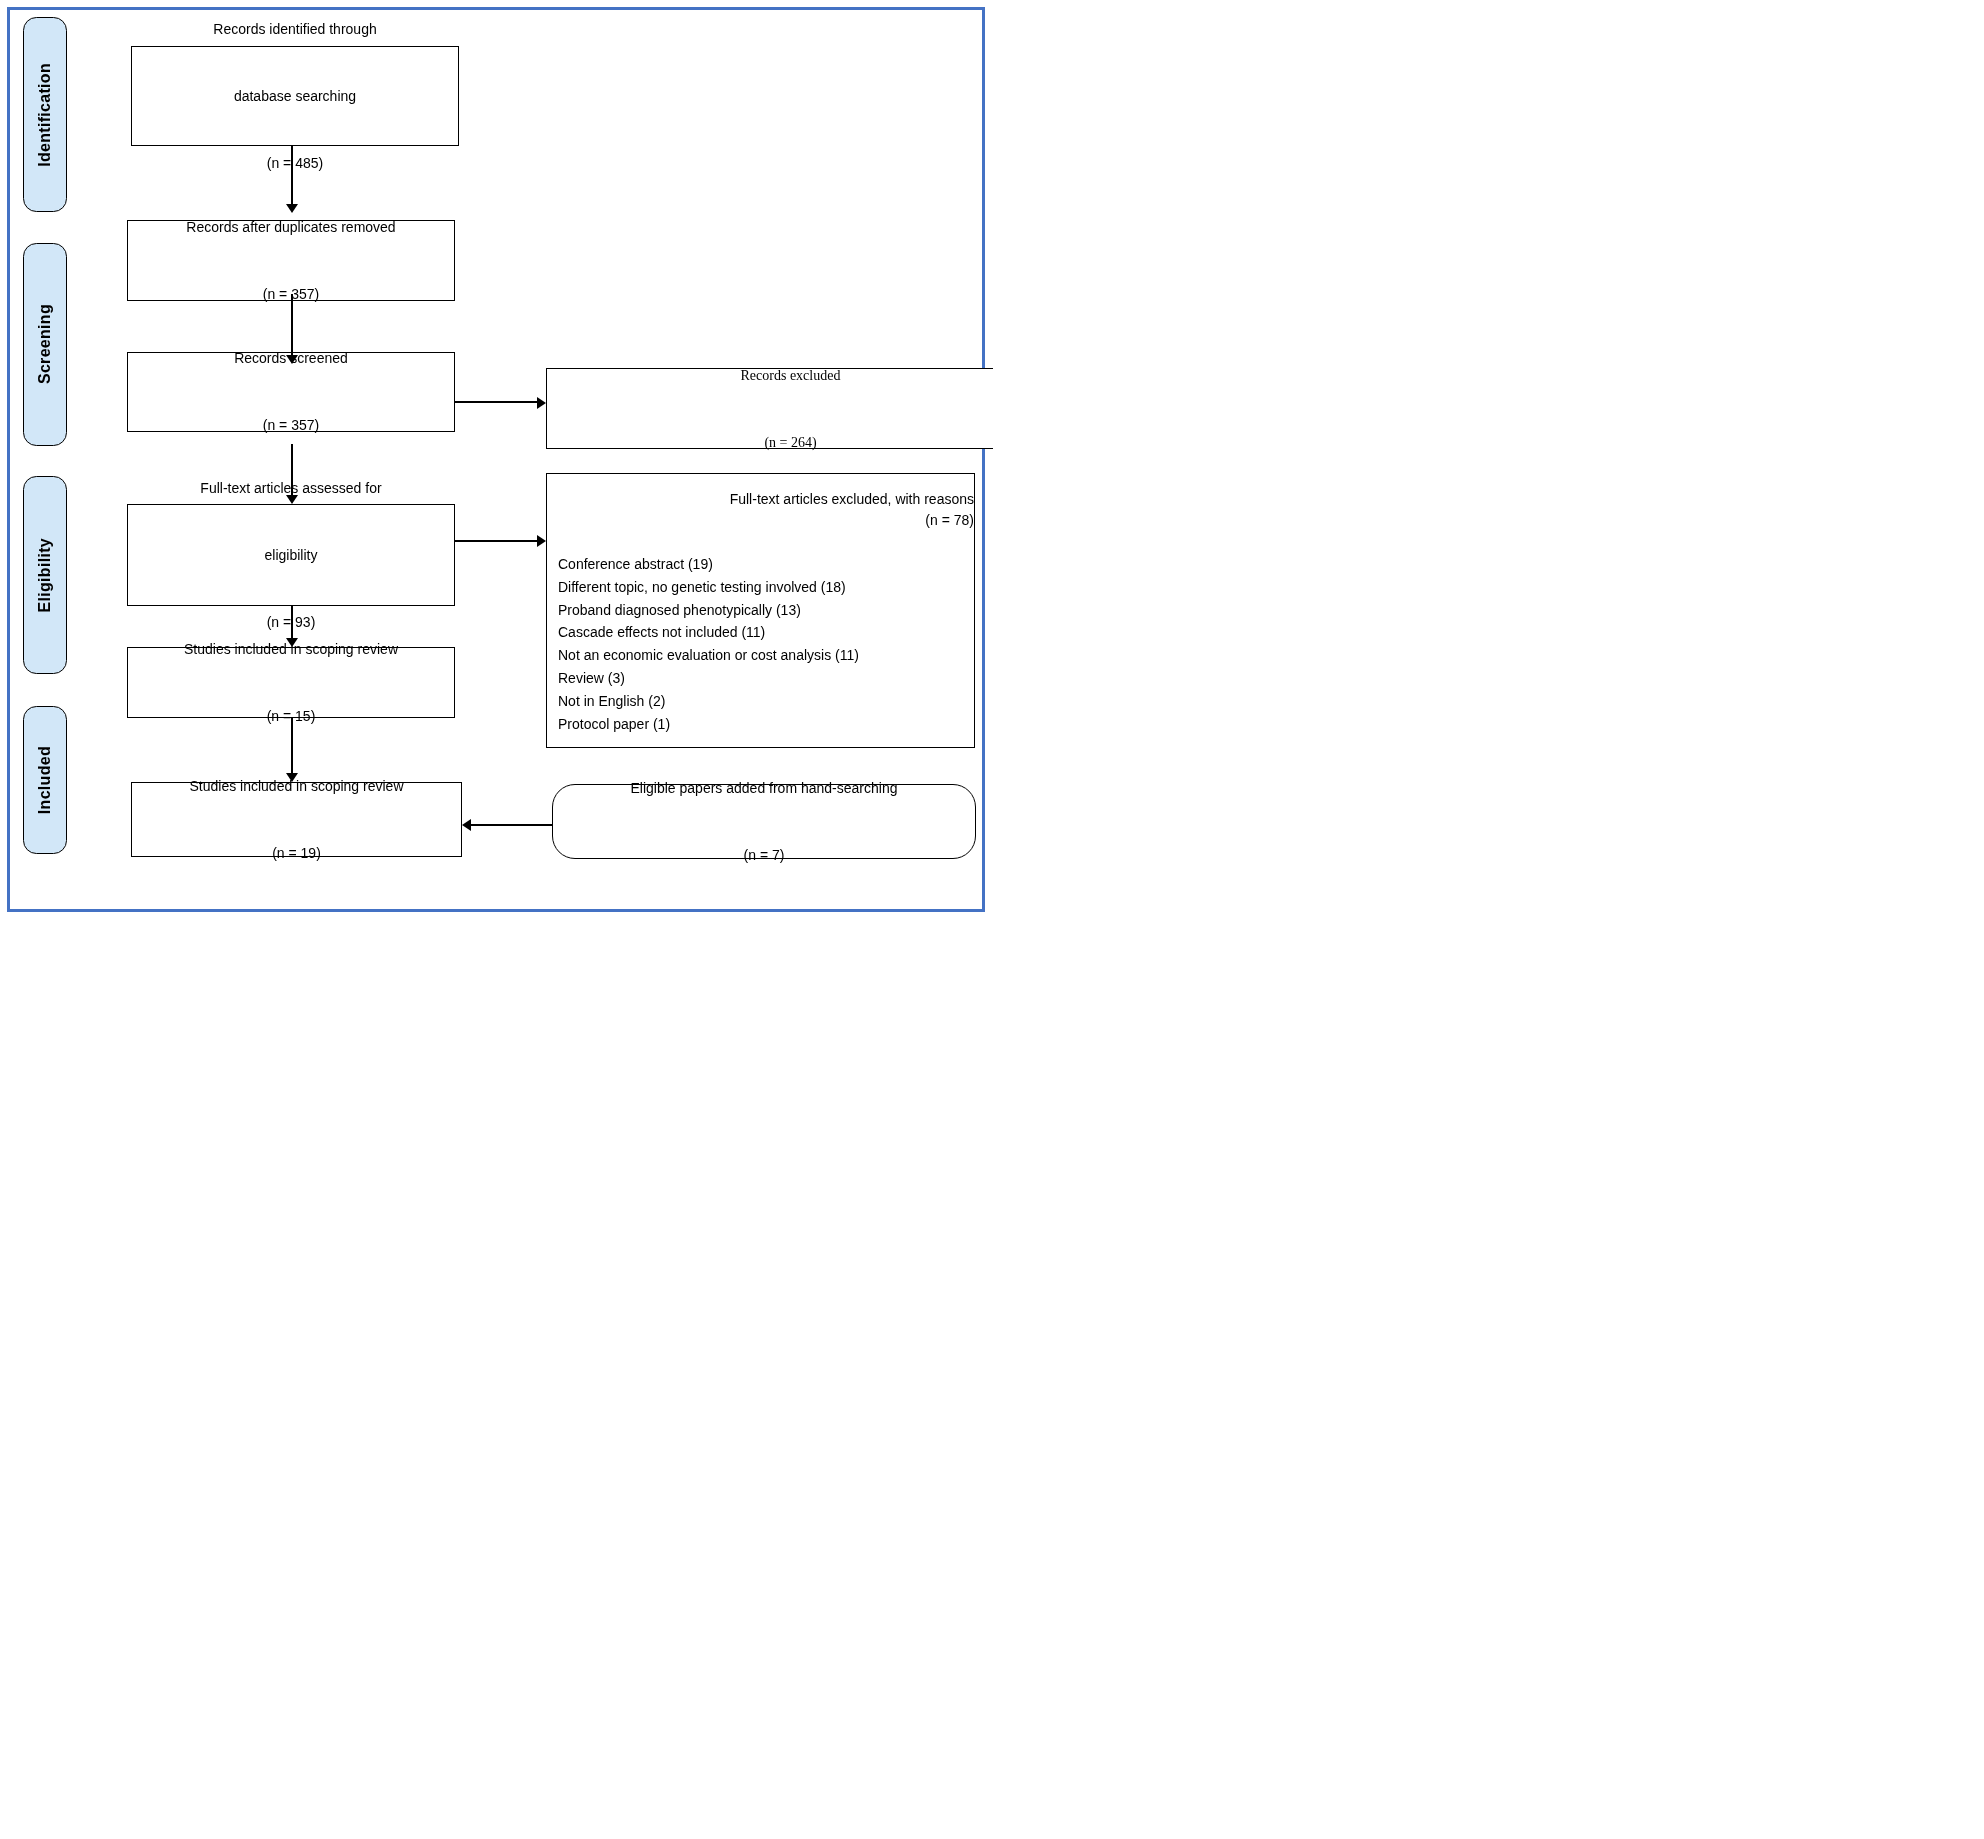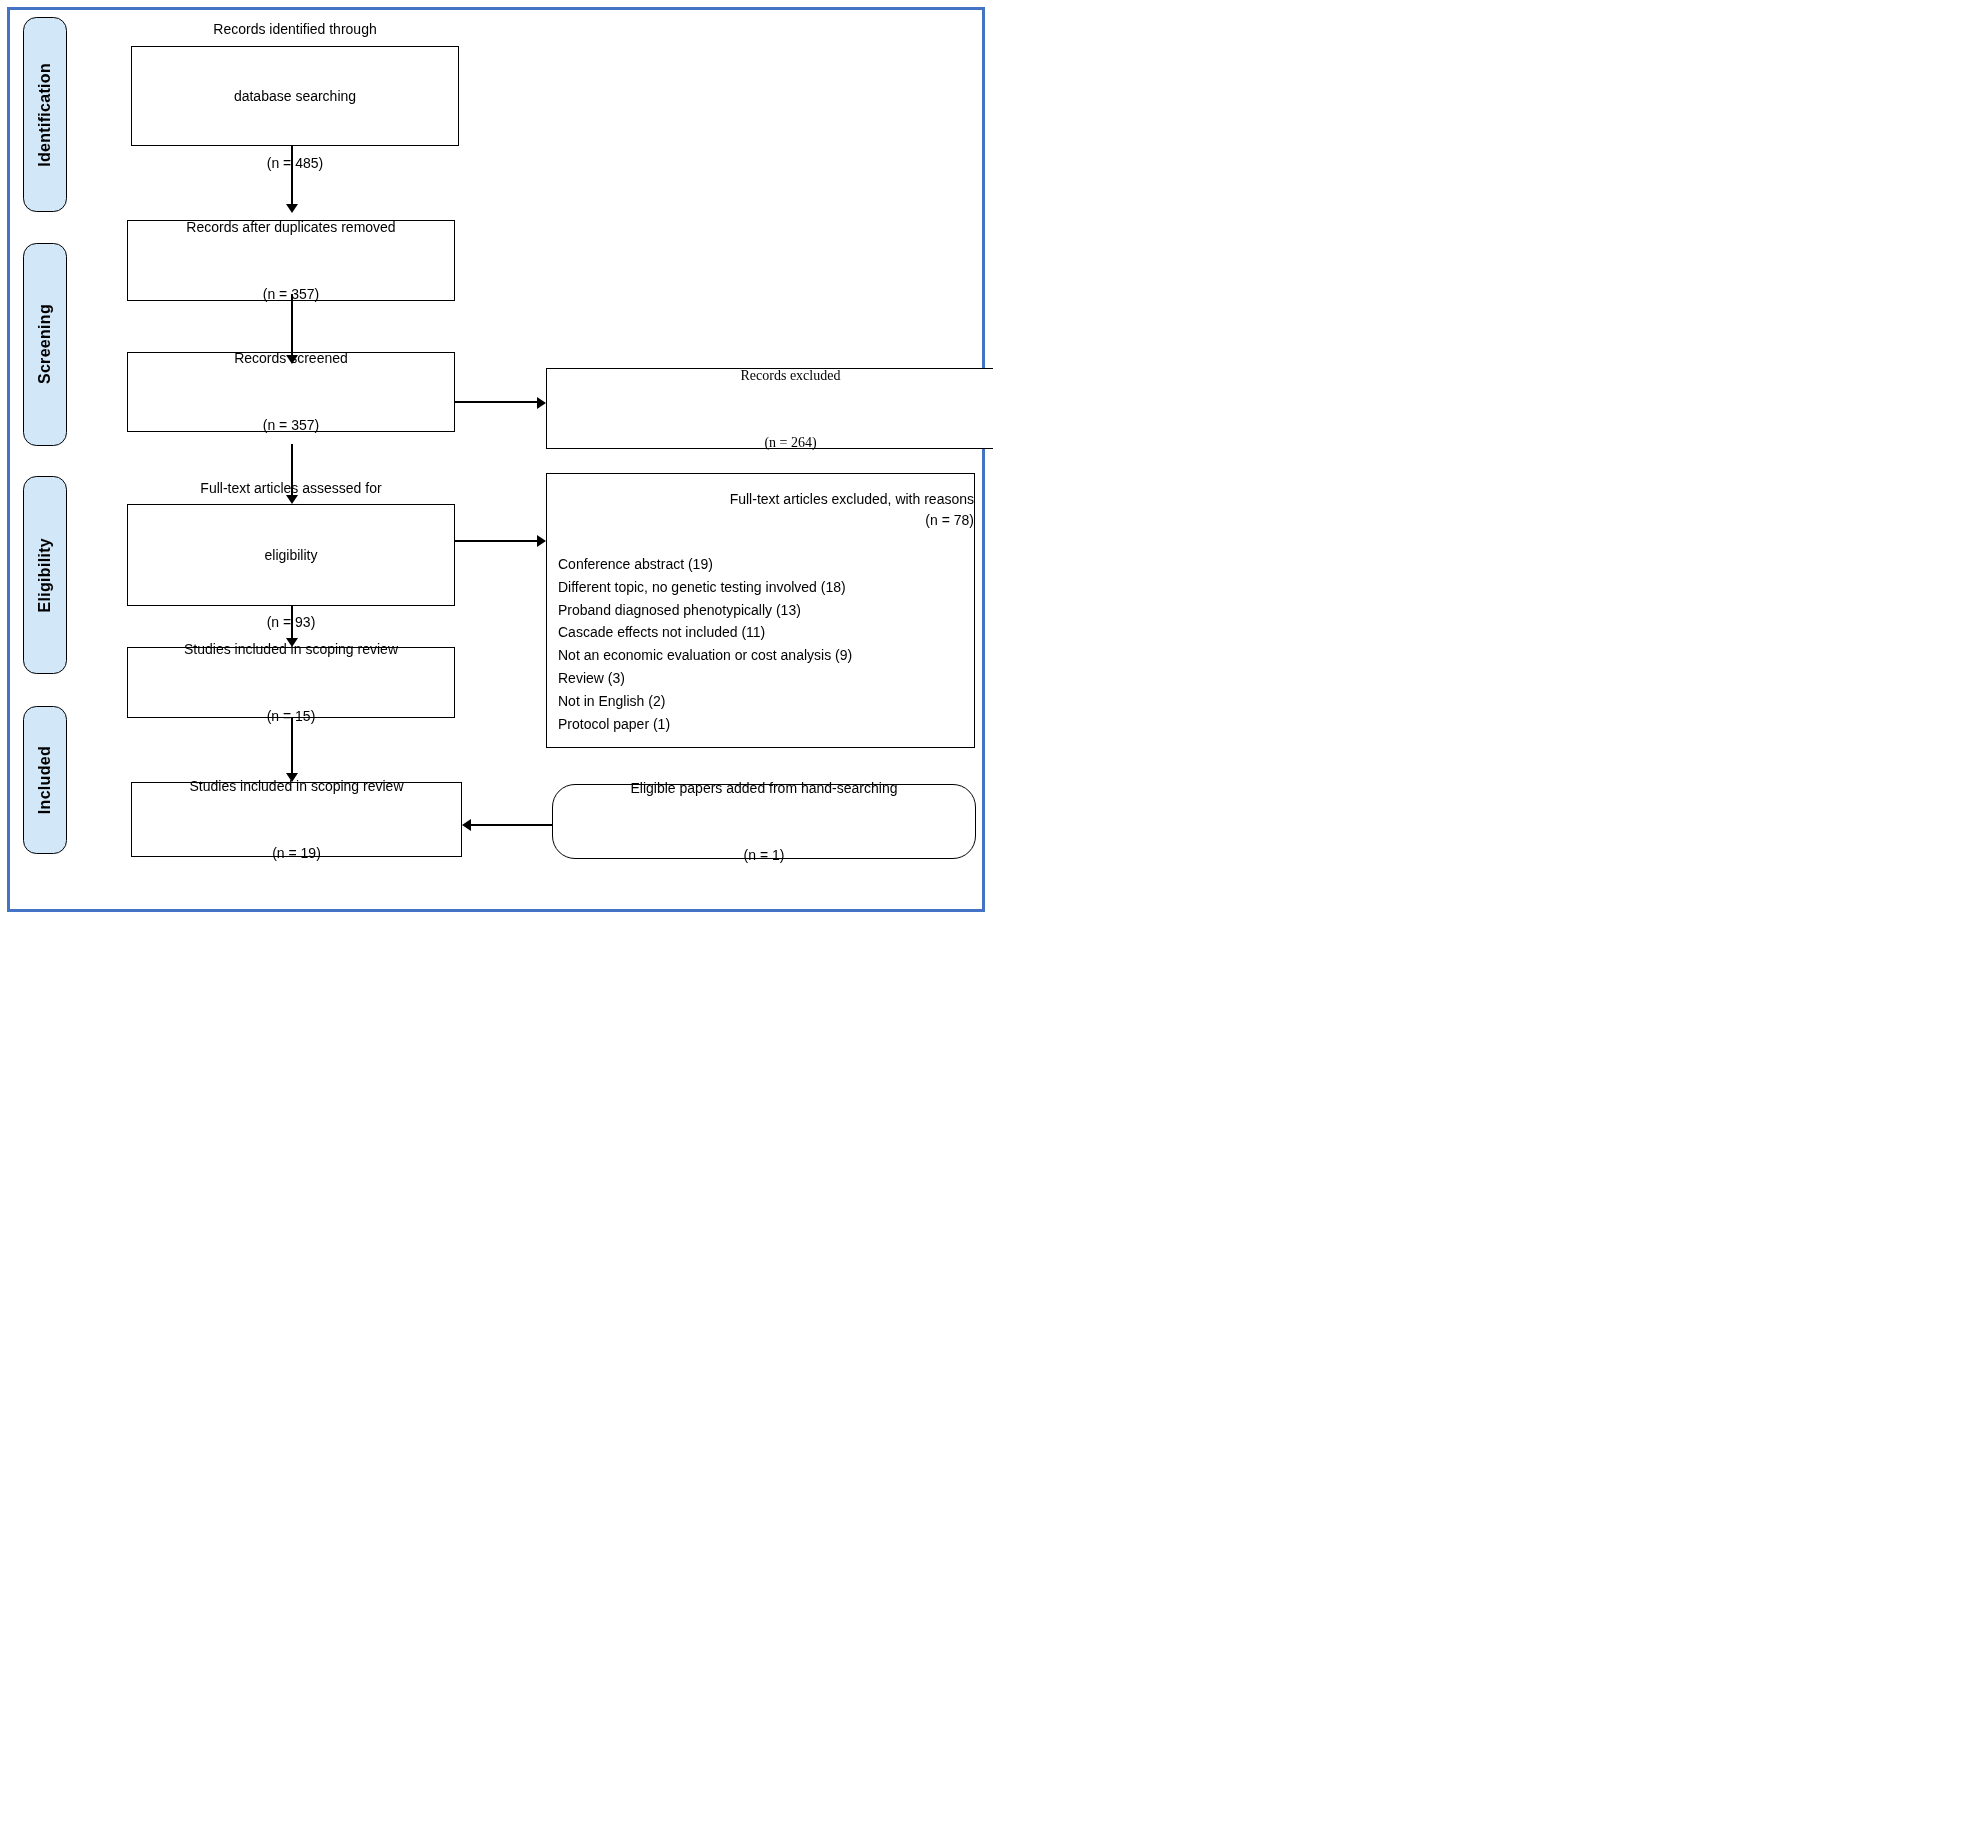--- a/index.html
+++ b/index.html
@@ -155,30 +155,30 @@
   <div class="rbox" style="left:546px; top:473px; width:429px; height:275px;">
     <div class="hdr">
       <div>Full-text articles excluded, with reasons</div>
       <div>(n = 78)</div>
     </div>
     <div class="reasons">
       <div>Conference abstract (19)</div>
       <div>Different topic, no genetic testing involved (18)</div>
       <div>Proband diagnosed phenotypically (13)</div>
       <div>Cascade effects not included (11)</div>
-      <div>Not an economic evaluation or cost analysis (9)</div>
+      <div>Not an economic evaluation or cost analysis (11)</div>
       <div>Review (3)</div>
       <div>Not in English (2)</div>
       <div>Protocol paper (1)</div>
     </div>
   </div>
 
   <div class="fbox" style="left:552px; top:784px; width:424px; height:75px;border-radius:23px;">
     <div class="line">Eligible papers added from hand-searching</div>
-    <div class="line">(n = 1)</div>
+    <div class="line">(n = 7)</div>
   </div>
 
   <div class="vshaft" style="left:291px; top:146px; height:58px;"></div>
   <div class="vhead" style="left:286px; top:204px;"></div>
 
   <div class="vshaft" style="left:291px; top:294px; height:61px;"></div>
   <div class="vhead" style="left:286px; top:355px;"></div>
 
   <div class="vshaft" style="left:291px; top:444px; height:51px;"></div>
   <div class="vhead" style="left:286px; top:495px;"></div>

